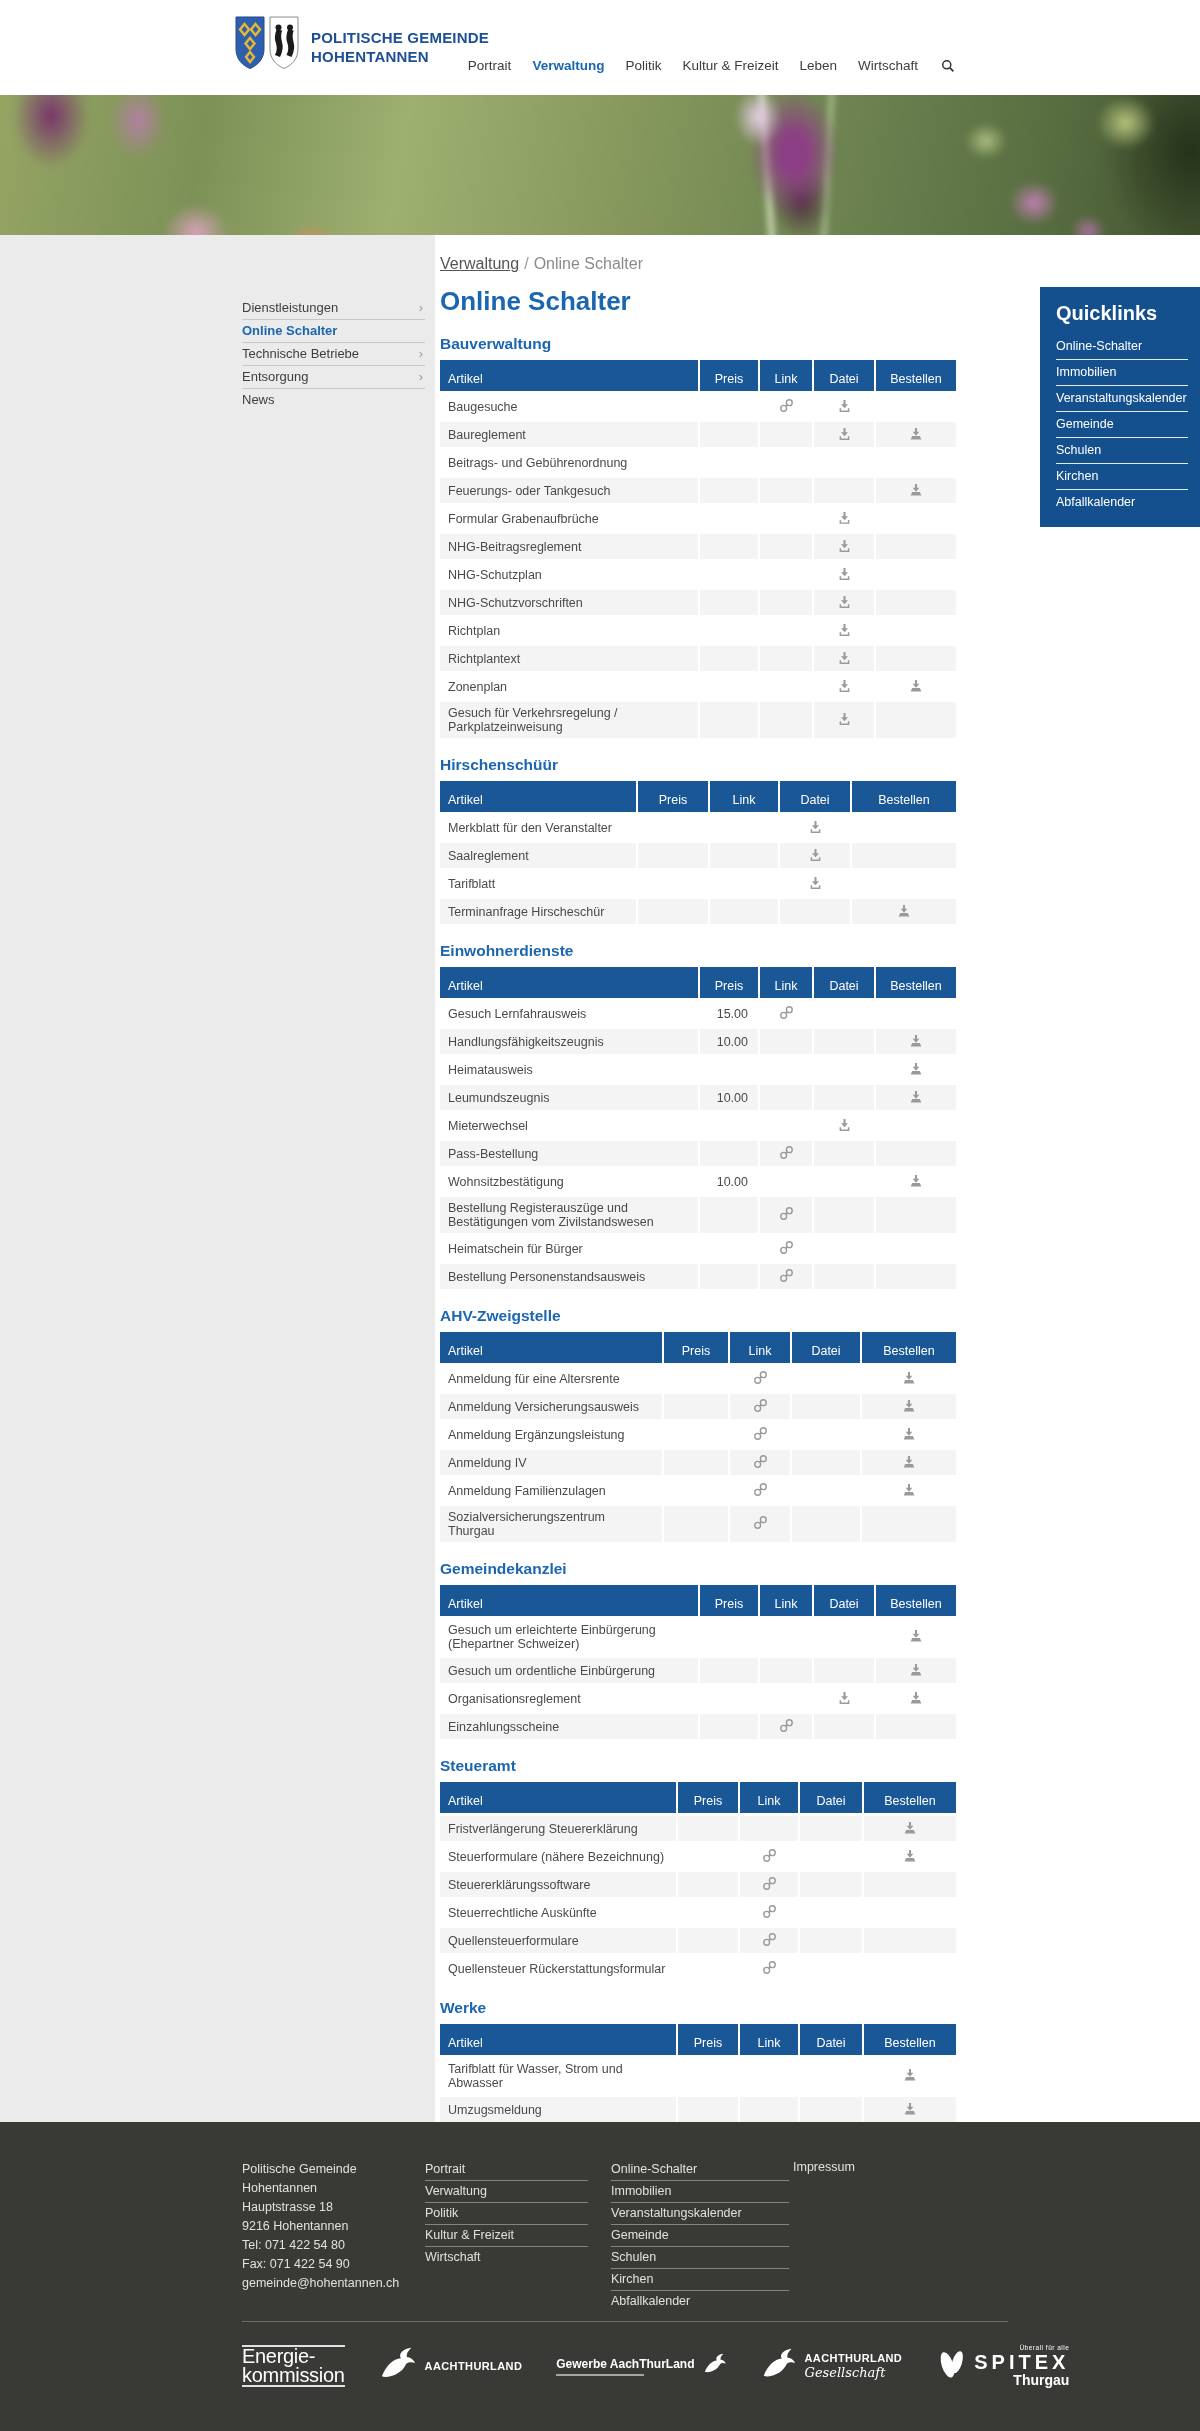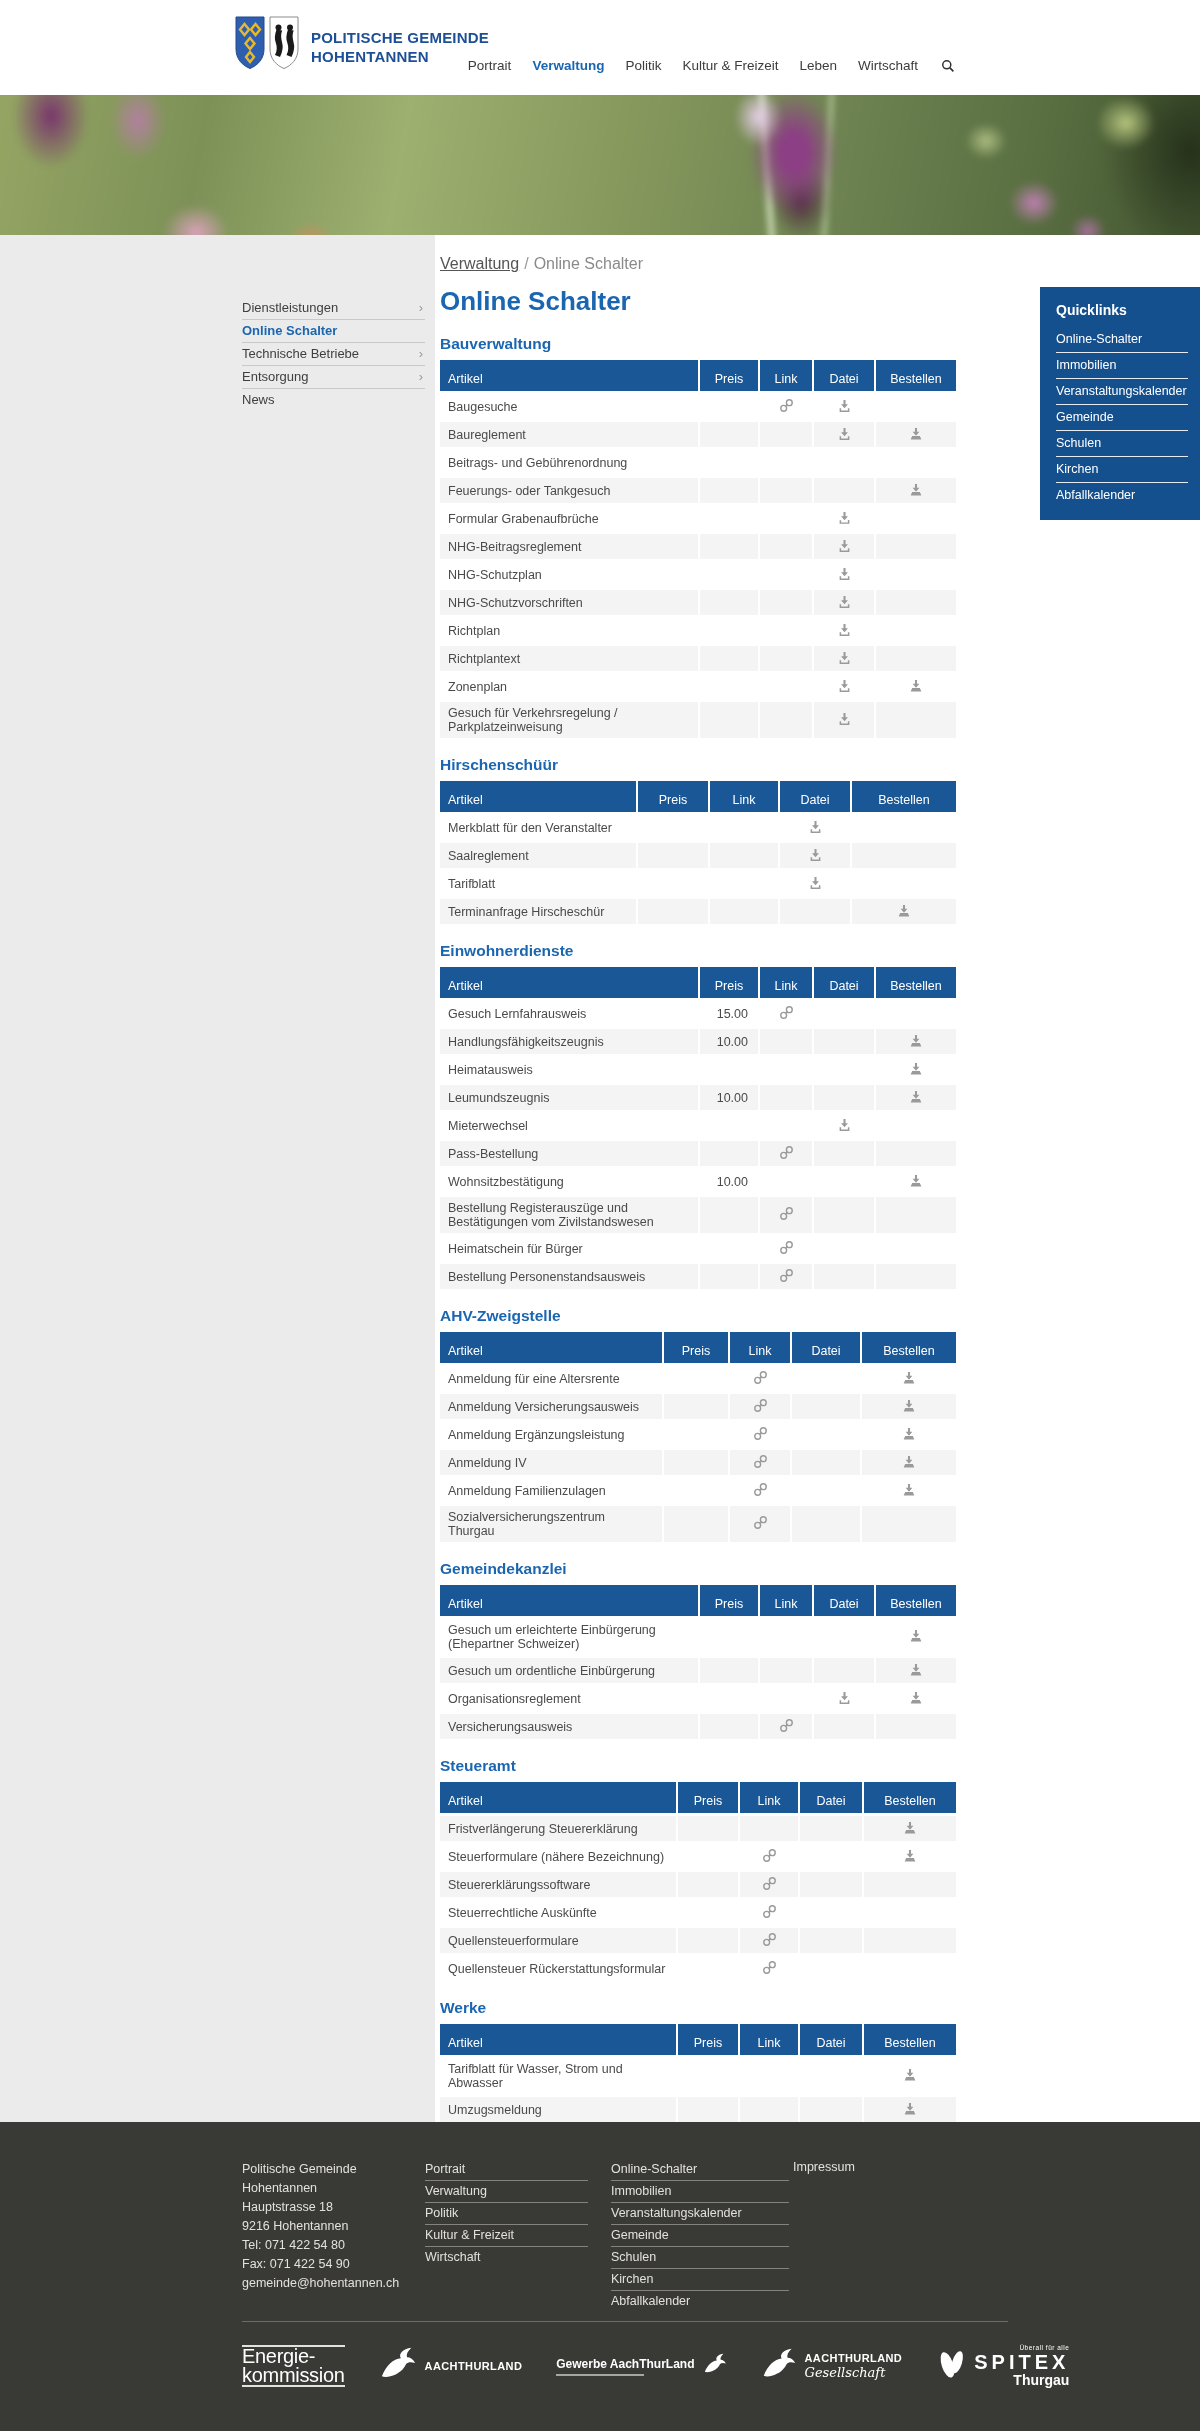--- a/index.html
+++ b/index.html
@@ -67,21 +67,21 @@
   
   .th-preis{width:42px}.th-link{width:36px}.th-datei{width:44px}.th-bestellen{width:64px}
   
   .sec-1 .th-preis{width:54px}.sec-1 .th-link{width:52px}.sec-1 .th-datei{width:54px}.sec-1 .th-bestellen{width:88px}
   .sec-3 .th-preis{width:48px}.sec-3 .th-link{width:44px}.sec-3 .th-datei{width:52px}.sec-3 .th-bestellen{width:78px}
   .sec-5 .th-preis{width:44px}.sec-5 .th-link{width:42px}.sec-5 .th-datei{width:46px}.sec-5 .th-bestellen{width:76px}
   .sec-6 .th-preis{width:44px}.sec-6 .th-link{width:42px}.sec-6 .th-datei{width:46px}.sec-6 .th-bestellen{width:76px}
 
   .quicklinks{position:absolute;right:0;top:52px;width:160px;background:#15508e;color:#fff;
               padding:15px 0 12px;box-sizing:border-box;}
-  .ql-title{font-weight:bold;font-size:14px;padding:0 16px 9px;}
+  .ql-title{font-weight:bold;font-size:20px;padding:0 16px 9px;}
   .ql-item{font-size:12.5px;padding:5px 0 6px;margin:0 12px 0 16px;border-bottom:1px solid #e6ebf2;cursor:pointer;}
   .ql-item:last-child{border-bottom:none;}
 
   
   .site-footer{background:#393936;min-height:331px;box-sizing:border-box;padding:38px 0 24px;color:#e3e1dd;}
   .footer-cols{display:flex;margin-left:242px;}
   .f-address{width:183px;font-size:12.5px;line-height:1.52;}
   .f-col{font-size:12.5px;}
   .f-col1{width:186px;}
   .f-col2{width:182px;}
@@ -725,21 +725,21 @@
                       </g>
                     </svg></span></td>
                 <td class="td-icon"><span class="cell-icon"><svg width="16" height="15" viewBox="0 0 17 16">
                       <g fill="#9a9a9a">
                         <path d="M7.4 2 h2.2 v4.2 h2.5 L8.5 10.3 4.9 6.2 h2.5 z"></path>
                         <path d="M4.4 10.6 h8.2 l1.6 3.9 H2.8 z"></path>
                       </g>
                     </svg></span></td>
               </tr>
               <tr class="alt">
-                <td class="td-artikel">Versicherungsausweis</td>
+                <td class="td-artikel">Einzahlungsscheine</td>
                 <td class="td-preis"></td>
                 <td class="td-icon"><span class="cell-icon"><svg width="15" height="15" viewBox="0 0 16 16">
                       <g fill="none" stroke="#9a9a9a" stroke-width="1.5">
                         <circle cx="5" cy="11" r="3.1"></circle>
                         <circle cx="11" cy="5" r="3.1"></circle>
                         <path d="M6.8 9.2 L9.2 6.8"></path>
                       </g>
                     </svg></span></td>
                 <td class="td-icon"></td>
                 <td class="td-icon"></td>

